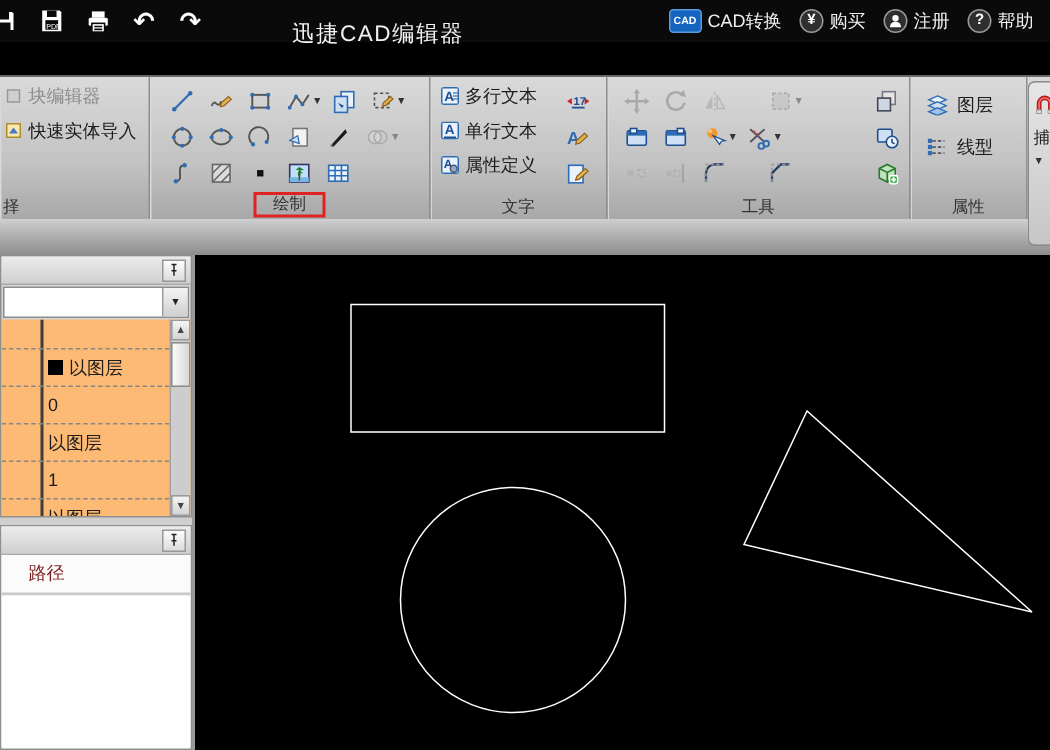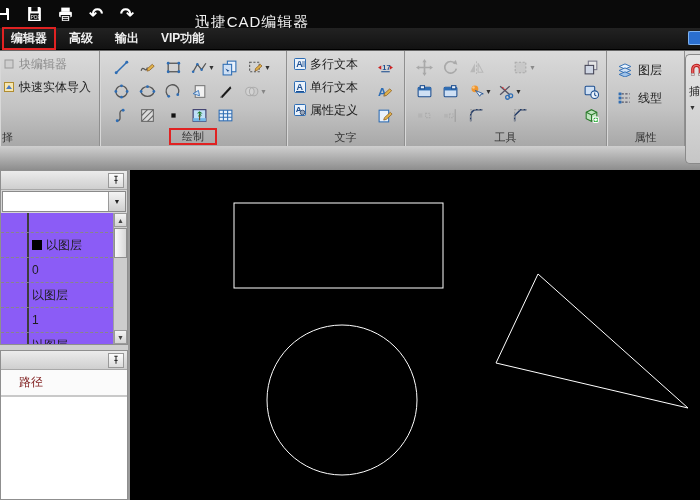--- a/index.html
+++ b/index.html
@@ -87,21 +87,21 @@
     border-bottom:1px solid #a8a8a8; display:flex; align-items:center; justify-content:flex-end;
     padding-right:3px; }
   .pinbtn { width:16px; height:15px; border:1px solid #999; background:linear-gradient(#fdfdfd,#dcdcdc);
     display:flex; align-items:center; justify-content:center; }
   .combo { height:21px; margin:1px; background:#fff; border:1px solid #8a8a8a;
     display:flex; align-items:center; }
   .combo .val { flex:1; font-size:11px; padding-left:4px; color:#333; }
   .combo .cbtn { width:17px; height:100%; background:linear-gradient(#f4f4f4,#cfcfcf);
     border-left:1px solid #9a9a9a; font-size:7px; color:#222;
     display:flex; align-items:center; justify-content:center; }
-  .ptable { position:relative; height:131px; background:#8b5cf6; overflow:hidden; }
+  .ptable { position:relative; height:131px; background:#fdba74; overflow:hidden; }
   .ptable .vdiv { position:absolute; left:26px; top:0; bottom:0; width:2px; background:#3d3d3d; }
   .prows { position:absolute; left:0; top:19px; right:14px; border-top:1px dashed #878787; }
   .prow { height:25px; border-bottom:1px dashed #878787; display:flex; align-items:center;
     padding-left:31px; font-size:12px; color:#1d1d1d; }
   .swatch { width:10px; height:10px; background:#000; margin-right:4px; flex:0 0 auto; }
   .vsb { position:absolute; right:0; top:0; bottom:0; width:14px; background:#cdcdcd;
     border-left:1px solid #a0a0a0; }
   .sb-btn { position:absolute; left:0; width:13px; height:14px; background:linear-gradient(#f4f4f4,#d4d4d4);
     border:1px solid #9a9a9a; font-size:7px; color:#444; display:flex; align-items:center; justify-content:center; }
   .sb-up { top:0; } .sb-dn { bottom:0; }
@@ -152,29 +152,45 @@
       <div class="tb-btn">
           <span class="arrow-glyph">↶</span>
         </div>
       <div class="tb-btn">
           <span class="arrow-glyph">↷</span>
         </div>
     </div>
     <div class="tb-title">
         <span>迅捷CAD编辑器</span>
       </div>
+    <div class="tb-right">
+      <div class="tb-link">
+        <span class="cad-badge">CAD</span>
+        <span>CAD转换</span>
+      </div>
+      <div class="tb-link">
+        <span class="circ">¥</span>
+        <span>购买</span>
+      </div>
+      <div class="tb-link">
+        <span class="circ">
+          <svg viewBox="0 0 16 16" width="12" height="12">
+              <circle cx="8" cy="5.5" r="2.8" fill="#fff"></circle>
+              <path d="M3 13.5a5 5 0 0 1 10 0z" fill="#fff"></path>
+            </svg>
+        </span>
+        <span>注册</span>
+      </div>
+      <div class="tb-link">
+        <span class="circ">?</span>
+        <span>帮助</span>
+      </div>
+    </div>
   </div>
 
-  <div class="menubar">
-    <span class="mtab hl">编辑器</span>
-    <span class="mtab">高级</span>
-    <span class="mtab">输出</span>
-    <span class="mtab">VIP功能</span>
-    <span class="win-ico"></span>
-  </div>
 
   <div class="ribbon">
 
     <div class="rgroup g-select">
       <div class="vbtn dis">
         <svg class="mini" viewBox="0 0 12 12">
             <rect x="2" y="2" width="8" height="8" fill="#cfcfcf" stroke="#999"></rect>
           </svg>
         <span>块编辑器</span>
       </div>

